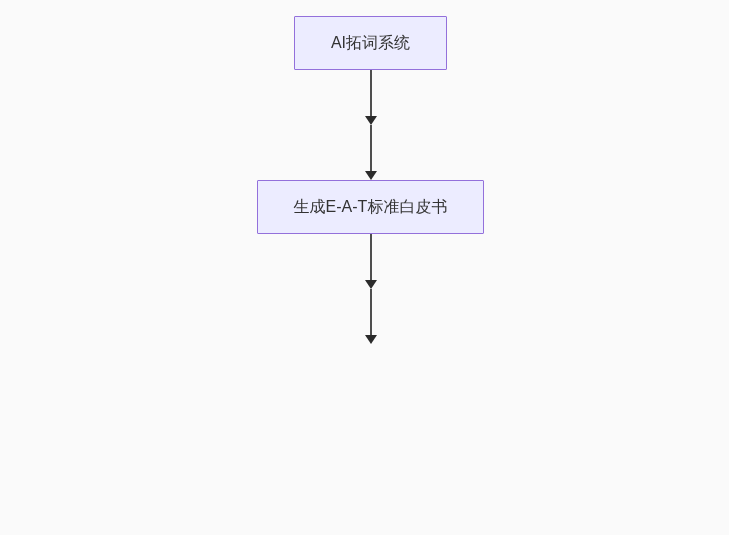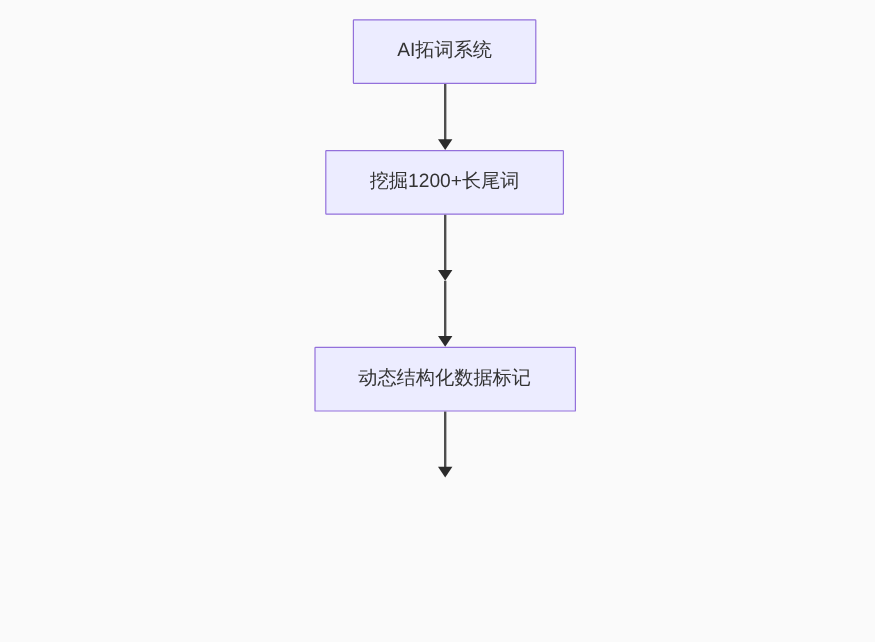--- a/index.html
+++ b/index.html
@@ -64,38 +64,35 @@
 
   <div class="node" style="min-width:146px">
     <span>AI拓词系统</span>
   </div>
 
   <div class="connector">
     <div class="shaft"></div>
     <div class="head"></div>
   </div>
 
-  <div class="node" style="min-width:185px">
-    <span>挖掘1200+长尾词</span>
+
+  <div class="connector">
+    <div class="shaft"></div>
+    <div class="head"></div>
+  </div>
+
+  <div class="node" style="min-width:221px">
+    <span>生成E-A-T标准白皮书</span>
   </div>
 
   <div class="connector">
     <div class="shaft"></div>
     <div class="head"></div>
   </div>
 
 
   <div class="connector">
     <div class="shaft"></div>
     <div class="head"></div>
   </div>
 
-  <div class="node" style="min-width:215px">
-    <span>动态结构化数据标记</span>
-  </div>
-
-  <div class="connector">
-    <div class="shaft"></div>
-    <div class="head"></div>
-  </div>
-
 
 </div>
 
 </body></html>

